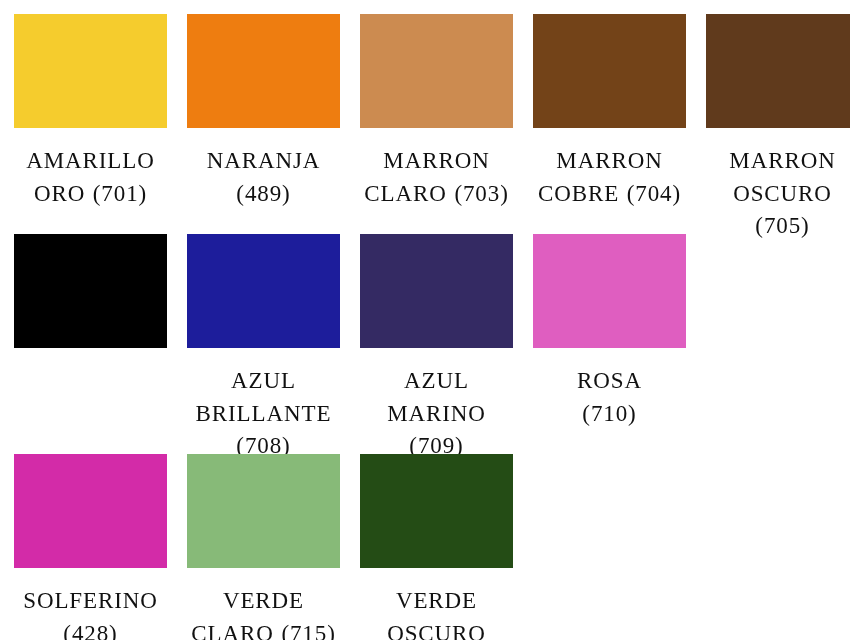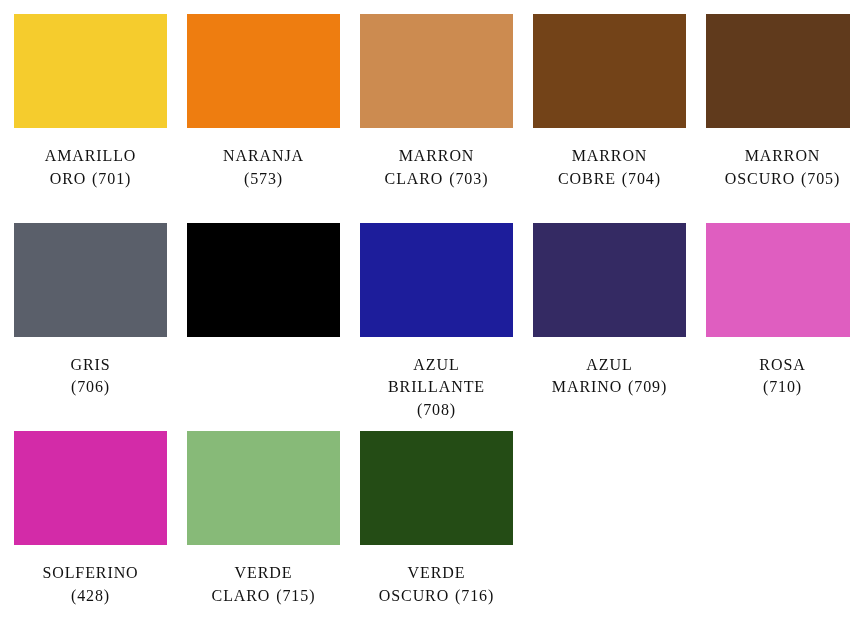--- a/index.html
+++ b/index.html
@@ -48,21 +48,21 @@
     width: 153px;
     height: 114px;
     display: block;
   }
 
   .swatch-label {
     margin-top: 17px;
     width: 100%;
     text-align: center;
     font-family: "Liberation Serif", "DejaVu Serif", serif;
-    font-size: 16px;
+    font-size: 23px;
     line-height: 1.42;
     letter-spacing: 0.9px;
     color: #111111;
     white-space: pre-line;
     word-spacing: 1px;
   }
 </style>
 </head>
 <body>
 
@@ -70,45 +70,40 @@
 
   <div class="palette-row">
     <div class="swatch-cell">
       <div class="swatch-chip" style="background-color: rgb(245, 204, 45);"></div>
       <div class="swatch-label">AMARILLO
 ORO (701)</div>
     </div>
     <div class="swatch-cell">
       <div class="swatch-chip" style="background-color: rgb(238, 125, 16);"></div>
       <div class="swatch-label">NARANJA
-(573)</div>
+(489)</div>
     </div>
     <div class="swatch-cell">
       <div class="swatch-chip" style="background-color: rgb(204, 139, 80);"></div>
       <div class="swatch-label">MARRON
 CLARO (703)</div>
     </div>
     <div class="swatch-cell">
       <div class="swatch-chip" style="background-color: rgb(115, 67, 24);"></div>
       <div class="swatch-label">MARRON
 COBRE (704)</div>
     </div>
     <div class="swatch-cell">
       <div class="swatch-chip" style="background-color: rgb(96, 58, 28);"></div>
       <div class="swatch-label">MARRON
 OSCURO (705)</div>
     </div>
   </div>
 
   <div class="palette-row">
-    <div class="swatch-cell">
-      <div class="swatch-chip" style="background-color: rgb(90, 95, 106);"></div>
-      <div class="swatch-label">GRIS
-(706)</div>
-    </div>
     <div class="swatch-cell">
       <div class="swatch-chip" style="background-color: rgb(0, 0, 0);"></div>
     </div>
     <div class="swatch-cell">
       <div class="swatch-chip" style="background-color: rgb(29, 29, 155);"></div>
       <div class="swatch-label">AZUL
 BRILLANTE
 (708)</div>
     </div>
     <div class="swatch-cell">

